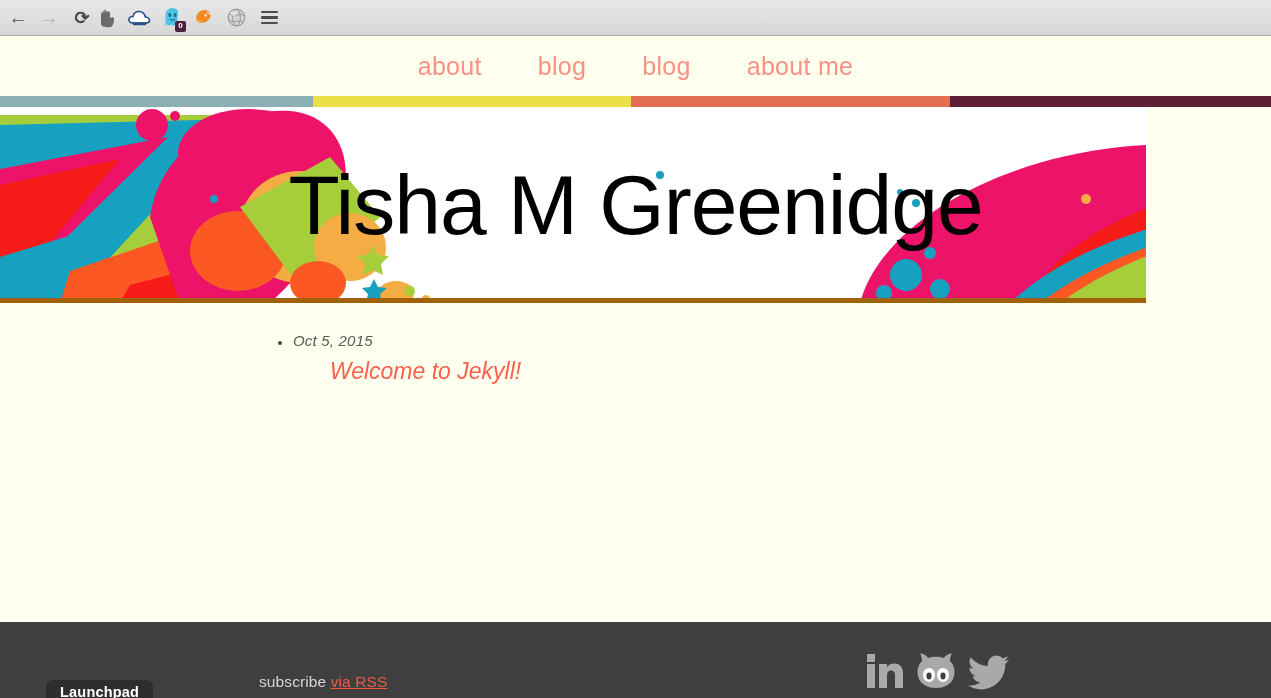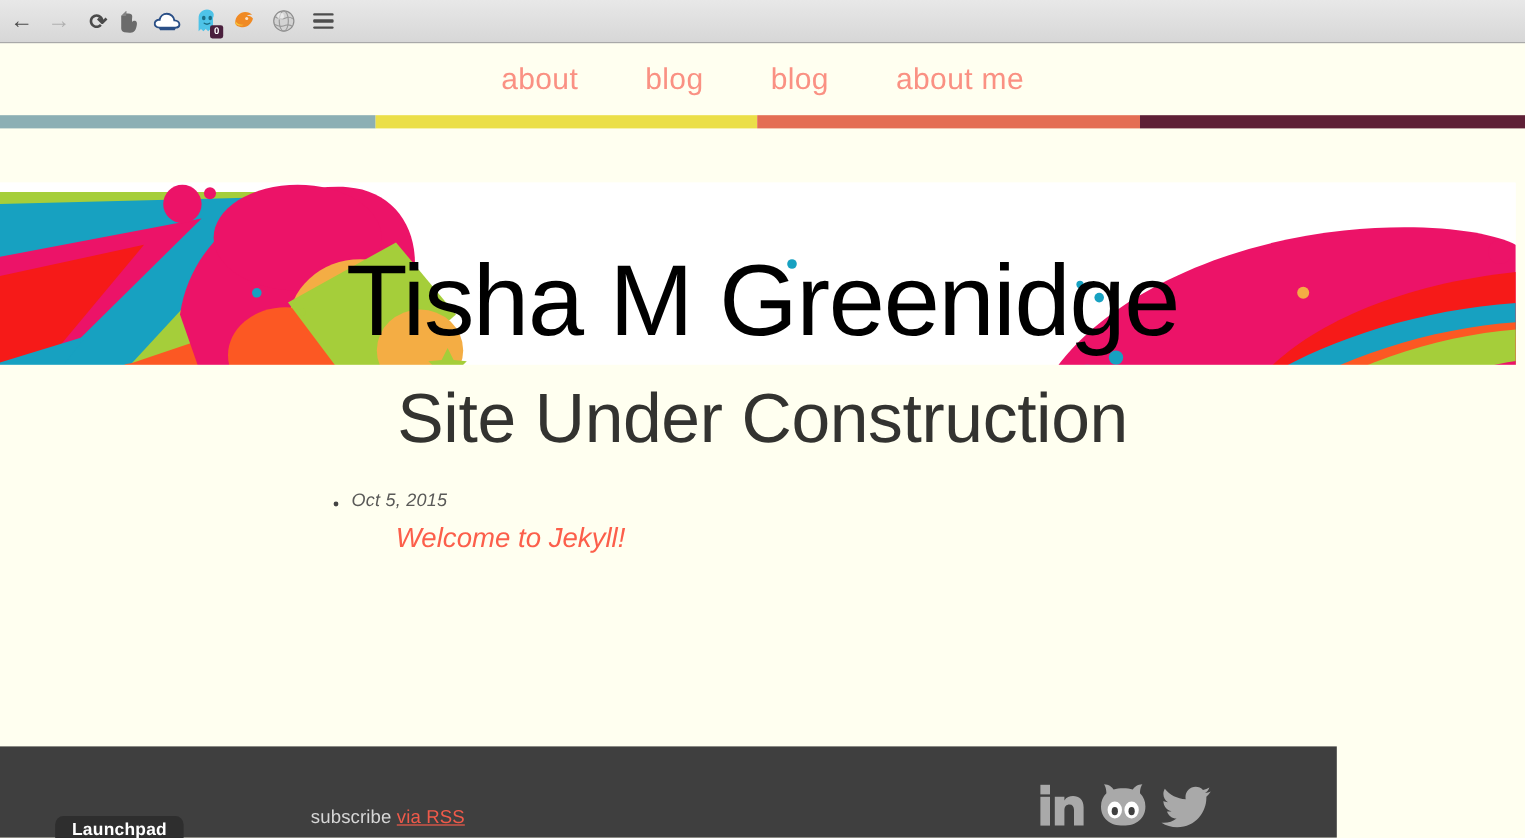--- a/index.html
+++ b/index.html
@@ -103,25 +103,24 @@
   #color-stripes {
     position: absolute; top: 96px; left: 0;
     width: 1271px; height: 11px;
     display: flex;
   }
   #color-stripes span { display: block; height: 100%; }
 
   
   #hero {
     position: absolute; top: 107px; left: 0;
-    width: 1263px; height: 196px;
+    width: 1146px; height: 196px;
     overflow: hidden;
     background: #ffffff;
-    border-bottom: 1px solid #a16207;
-    margin-top: 45px;
+    border-bottom: 5px solid #a16207;
   }
   #hero svg { position: absolute; top: 0; left: 0; display: block; }
   #hero-title {
     position: absolute;
     top: 0; left: 0; width: 1271px; height: 196px;
     display: flex; align-items: center; justify-content: center;
     font-size: 84px;
     font-weight: 400;
     color: #000;
     letter-spacing: -1px;
@@ -171,21 +170,21 @@
     margin: 9px 0 0 -240px;
     font-size: 23px;
     color: #fc5f4b;
     text-decoration: none;
     font-weight: 400;
   }
 
   
   #footer {
     position: absolute; top: 622px; left: 0;
-    width: 1114px; height: 76px;
+    width: 1271px; height: 76px;
     background: #3f3f3f;
   }
   #footer-sub {
     position: absolute;
     left: 259px; top: 51px;
     font-size: 15.5px;
     color: #d6d6d6;
     letter-spacing: .1px;
   }
   #footer-sub .rss { color: #f05a4a; }
@@ -337,21 +336,20 @@
       <circle cx="1232" cy="190" r="8" fill="#ec1368"></circle>
       <circle cx="930" cy="146" r="6" fill="#17a1c1"></circle>
       <circle cx="1140" cy="192" r="7" fill="#a5ce3a"></circle>
       <circle cx="1086" cy="92" r="5" fill="#f4ad44"></circle>
     </g>
   </svg>
   <h1 id="hero-title">Tisha M Greenidge</h1>
 </header>
 
 <main id="main">
-  <h2 id="page-heading" style="color: rgb(51, 51, 48);">Site Under Construction</h2>
   <ul id="post-list">
     <li>
       <span class="post-date">Oct 5, 2015</span>
       <a class="post-link" href="#" style="color: rgb(252, 95, 75);">Welcome to Jekyll!</a>
     </li>
   </ul>
 </main>
 
 <footer id="footer" style="background: rgb(63, 63, 63);">
   <div id="footer-sub">

